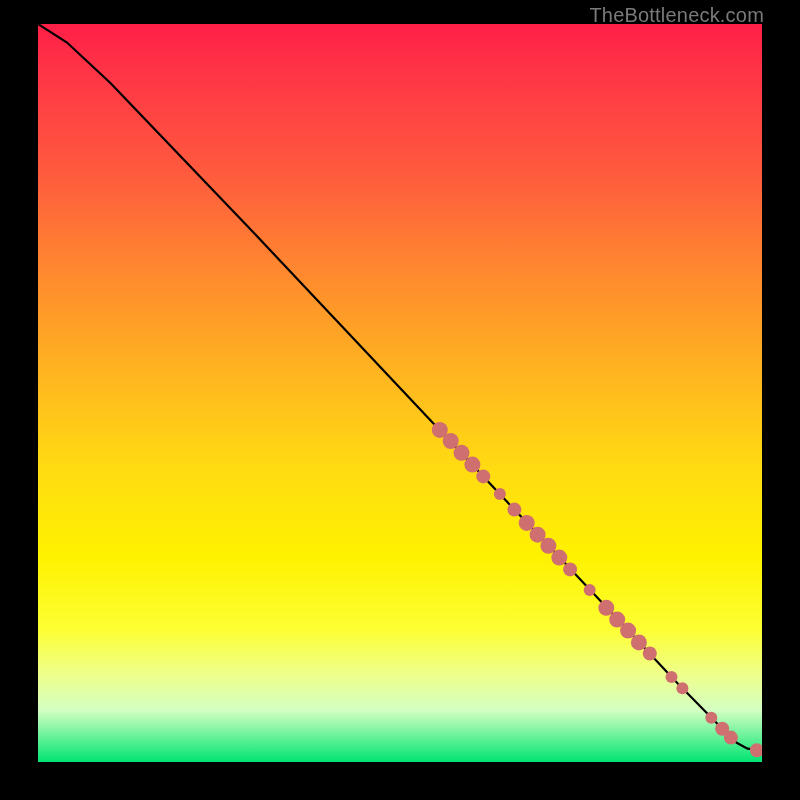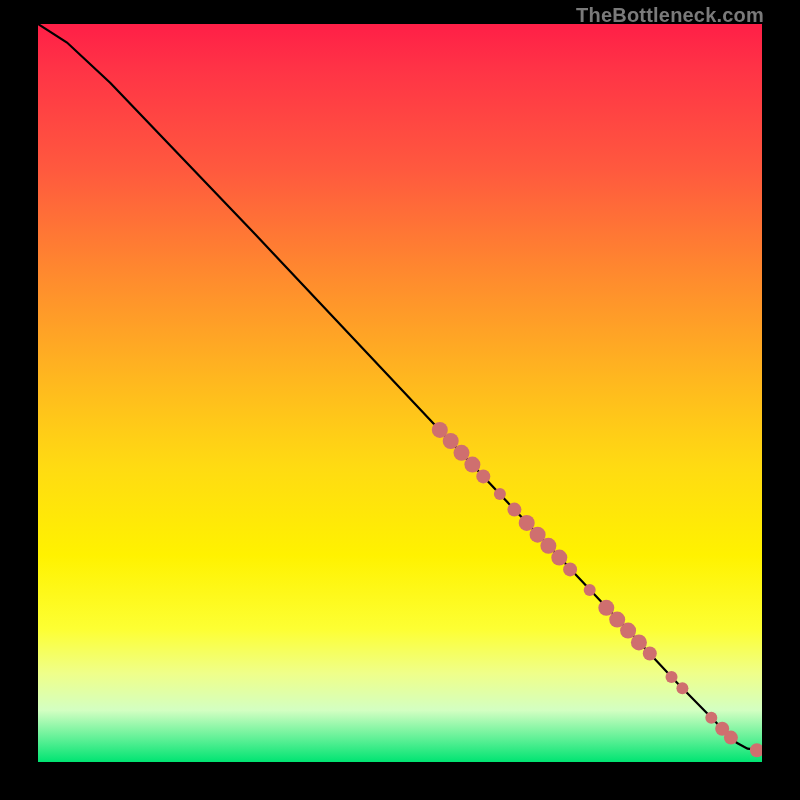--- a/index.html
+++ b/index.html
@@ -39,21 +39,21 @@
       #00e472 100%
     );
   }
   .attrib {
     position: absolute;
     top: 4px;
     right: 36px;
     color: #7a7a7a;
     font-size: 20px;
     letter-spacing: 0.2px;
-    font-weight: 700;
+    font-weight: 400;
   }
   svg.overlay {
     position: absolute;
     left: 0;
     top: 0;
     width: 724px;
     height: 738px;
   }
   .curve {
     fill: none;

